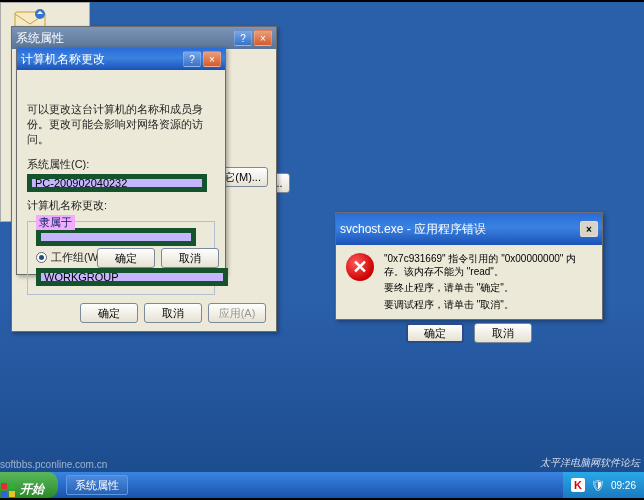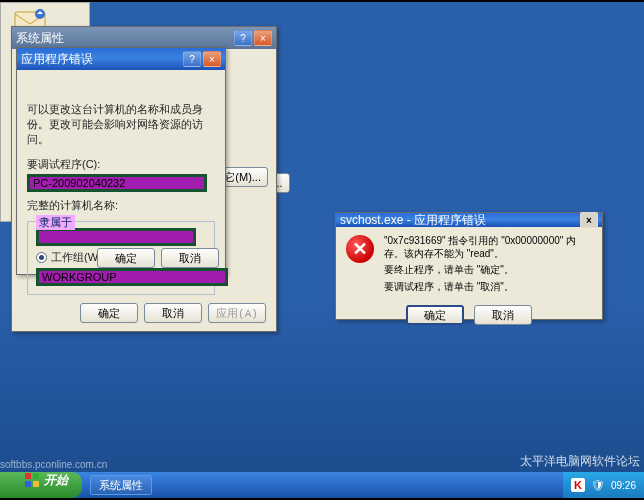--- a/index.html
+++ b/index.html
@@ -16,55 +16,55 @@
 .t-btn.help { background: linear-gradient(180deg,#7aa8e8,#3a72c8); }
 
 .sysprops { left: 11px; top: 24px; width: 266px; height: 306px; }
 .sysprops .titlebar { background: linear-gradient(180deg,#7a95b8,#5a7598); }
 .sysprops-footer { position:absolute; bottom: 8px; right:10px; display:flex; gap:6px; }
 
 .rename { left: 16px; top: 45px; width: 210px; height: 228px; }
 .rename-body { padding: 8px 10px; font-size: 11px; color:#222;margin-top:24px; }
 .desc { font-size:11px; line-height:1.35; margin-bottom:10px; }
 .lbl { font-size:11px; margin-bottom:2px; display:block; }
-.txt { width: 180px; height:18px; border:3px solid #14532d; font-size:11px; padding: 1px 3px; background:#a21caf; }
+.txt { width: 180px; height:18px; border:5px solid #14532d; font-size:11px; padding: 1px 3px; background:#c4b5fd; }
 .small-static { font-size:11px; margin-top:6px; }
 .rename-footer { position:absolute; bottom:6px; right:6px; display:flex; gap:6px; }
 
 .fieldset { border:1px solid #b0c0d0; margin-top:8px; padding: 6px 8px 8px; position:relative; }
 .fieldset-legend { position:absolute; top:-7px; left:8px; background:#f0abfc; padding:0 3px; font-size:11px; color:#0a246a; }
 .radio-row { display:flex; align-items:center; gap:4px; font-size:11px; margin:3px 0; }
 .radio { width:11px; height:11px; border:1px solid #5a6a7a; border-radius:50%; display:inline-flex; align-items:center; justify-content:center; background:#fff; }
 .radio.checked::after { content:""; width:5px; height:5px; background:#2a4a7a; border-radius:50%; }
 
 .btn { min-width:58px; height:20px; border:1px solid #7a8a9a; background: linear-gradient(180deg,#fefefe,#e6e2d2); font-size:11px; border-radius:3px; padding: 0 6px; cursor:pointer; }
-.btn:disabled { color:#999;font-family:Liberation Mono, monospace; }
+.btn:disabled { color:#999; }
 
 .bg-dialog { left: 180px; top: 40px; width: 90px; height: 220px; background:#ece9d8; border:1px solid #aaa; z-index:0; }
 .bg-text { position:absolute; font-size:11px; color:#222; }
 .bg-input { position:absolute; background:#fff; border:1px solid #7a8a9a; height:18px; border-bottom-left-radius:3px; }
 
 .error { left: 335px; top: 210px; width: 268px; height: 108px; z-index:50; }
-.error .titlebar { height:14px; }
+.error .titlebar { height:32px; }
 .error-body { padding: 8px 10px; font-size:11px; color:#000; display:flex; gap:10px; }
 .err-icon { width:28px; height:28px; background: radial-gradient(circle at 35% 35%, #ff5a5a, #c00 70%); border-radius:50%; display:flex; align-items:center; justify-content:center; color:#fff; font-weight:bold; font-size:18px; flex:0 0 28px; }
 .err-text p { margin-bottom:4px; line-height:1.25; font-size:10px; }
 .error-footer { display:flex; justify-content:center; gap:10px; padding-bottom:8px; }
 .error .t-btn.close { background:#d8d4c8; color:#000; font-weight:bold; }
 
 .taskbar { position:absolute; left:0; bottom:0; width:644px; height:26px; background: linear-gradient(180deg,#3a85e0 0%,#2a6bc8 50%,#1a52a8 100%); display:flex; align-items:center; }
-.start { height:26px; padding: 0 14px 0 24px; background: linear-gradient(180deg,#5ab85a 0%,#2a8a2a 100%); color:#fff; font-size:12px; font-style:italic; font-weight:bold; display:flex; align-items:flex-start; gap:4px; border-radius: 0 10px 10px 0; cursor:pointer; }
+.start { height:26px; padding: 0 14px 0 0; background: linear-gradient(180deg,#5ab85a 0%,#2a8a2a 100%); color:#fff; font-size:12px; font-style:italic; font-weight:bold; display:flex; align-items:flex-end; gap:4px; border-radius: 0 10px 10px 0; cursor:pointer; }
 .start svg { width:16px; height:16px; }
 .task-items { display:flex; gap:2px; margin-left:8px; }
 .task-item { height:20px; background: linear-gradient(180deg,#4a8ae0,#2a62b0); border:1px solid #5a9aea; border-radius:2px; font-size:11px; color:#fff; padding: 0 8px; display:flex; align-items:center; gap:4px; cursor:pointer; }
 .tray { margin-left:auto; height:26px; background: linear-gradient(180deg,#2aa8e8,#1a7ac0); padding: 0 8px; display:flex; align-items:center; gap:6px; color:#fff; font-size:10px; }
 .tray-icon { width:14px; height:14px; display:flex; align-items:center; justify-content:center; font-size:11px; }
 .tray .kav { color:#d00; font-weight:bold; background:#fff; border-radius:2px; padding:0 2px; }
 
-.watermark { position:absolute; right:4px; bottom:28px; font-size:12px; color:rgba(255,255,255,.8); }
+.watermark { position:absolute; right:4px; bottom:28px; font-size:10px; color:rgba(255,255,255,.8);font-style:italic; }
 .watermark2 { position:absolute; left:0; bottom:28px; font-size:10px; color:rgba(255,255,255,.55); }
 
 .other-btn { position:absolute; right:8px; top:140px; }
 .bg-btn { position:absolute; }
 </style>
 </head>
 <body>
 
 <div class="desktop">
 
@@ -98,32 +98,32 @@
     <div class="sysprops-footer">
       <button class="btn">确定</button>
       <button class="btn">取消</button>
       <button class="btn" disabled="">应用(A)</button>
     </div>
   </div>
 
   <div class="win rename">
     <div class="titlebar">
       <div class="t-left">
-          <span>应用程序错误</span>
+          <span>计算机名称更改</span>
         </div>
       <div class="t-btns">
         <div class="t-btn help">?</div>
         <div class="t-btn">×</div>
       </div>
     </div>
     <div class="rename-body">
       <p class="desc">可以更改这台计算机的名称和成员身份。更改可能会影响对网络资源的访问。</p>
-      <label class="lbl">要调试程序(C):</label>
+      <label class="lbl">系统属性(C):</label>
       <input class="txt" value="PC-200902040232" style="">
-      <div class="small-static">完整的计算机名称:</div>
+      <div class="small-static">计算机名称更改:</div>
 
       <div class="fieldset">
         <span class="fieldset-legend">隶属于</span>
         <input class="txt" style="width: 160px;" disabled="">
         <div class="radio-row" style="margin-top:4px;">
           <span class="radio checked"></span>
           <span>工作组(W):</span>
         </div>
         <input class="txt" style="width: 192px;" value="WORKGROUP">
       </div>

